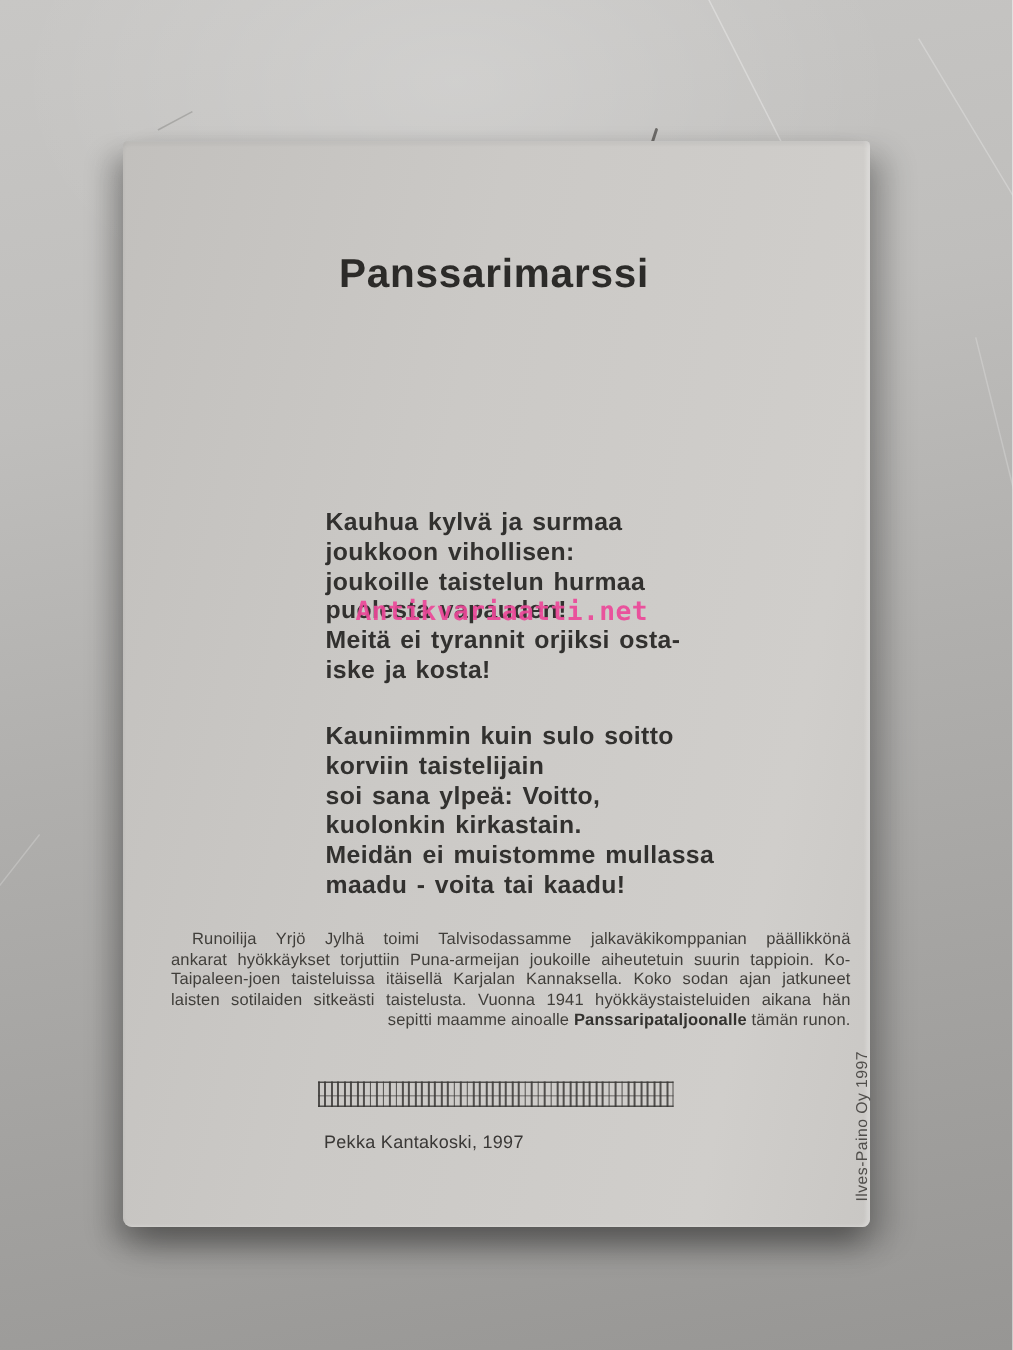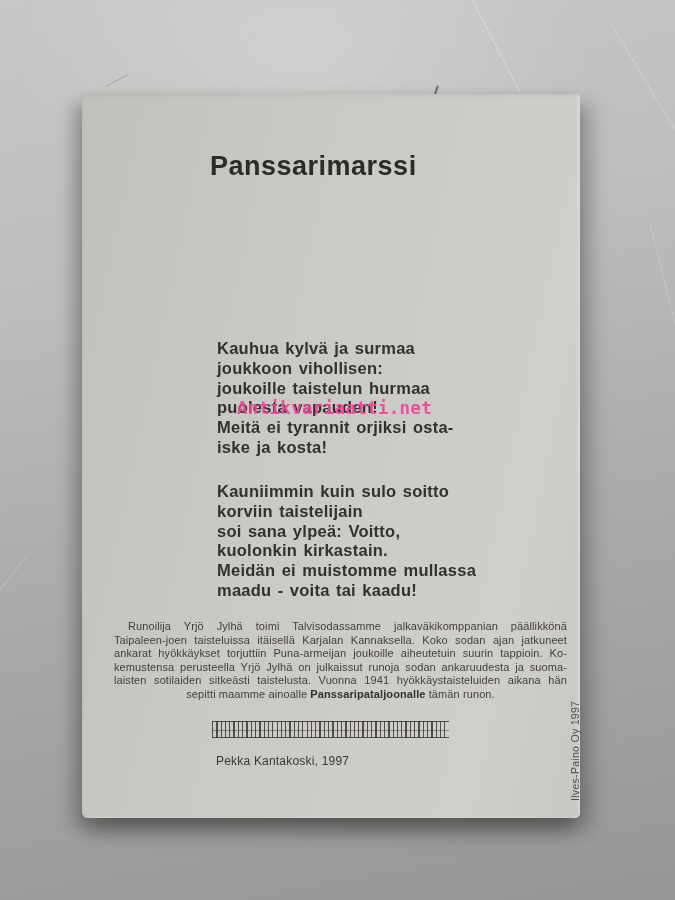--- a/index.html
+++ b/index.html
@@ -27,38 +27,38 @@
     background:linear-gradient(102deg,#c2c0bd 0%,#cbc9c6 40%,#d0cecb 82%,#c9c7c4 100%);
     border-radius:3px 3px 5px 6px;
     box-shadow:
       0 14px 20px rgba(0,0,0,0.24),
       -11px 9px 16px rgba(0,0,0,0.15),
       13px 9px 20px rgba(0,0,0,0.16),
       inset -2px 0 3px rgba(255,255,255,0.35),
       inset 0 2px 4px -2px rgba(0,0,0,0.18);
   }
   .title{
-    position:absolute;left:128px;top:57px;margin:0;
+    position:absolute;left:128px;top:57px;margin:16px;
     font-size:27px;font-weight:800;letter-spacing:0.5px;color:#2c2b29;
   }
   .stanza{
     position:absolute;left:135px;white-space:pre-line;
     font-size:16.5px;line-height:19.8px;font-weight:700;
     letter-spacing:0.25px;word-spacing:1.5px;color:#32312f;
   }
   .stanza.s1{top:119px;}
   .stanza.s2{top:245px;}
   .stanza.s3{top:369px;margin-top:19px;}
   .about{
     position:absolute;left:32px;top:526px;width:453px;
     font-size:11px;line-height:13.5px;color:#403e3a;letter-spacing:0.1px;
   }
   .about-line{text-align:justify;text-align-last:justify;}
   .about-line.first{text-indent:14px;}
-  .about-last{text-align:center;}
+  .about-last{text-align:right;}
   .about-last b{font-weight:700;color:#33322f;}
   .track{
     position:absolute;left:130px;top:627px;width:237px;height:15px;
     background:repeating-linear-gradient(90deg,rgba(58,56,54,0.85) 0 1.2px,rgba(0,0,0,0) 1.2px 4.3px);
     border-top:1.5px solid rgba(58,56,54,0.85);
     border-bottom:1.5px solid rgba(58,56,54,0.85);
   }
   .track::after{
     content:"";position:absolute;left:0;right:0;top:50%;height:1px;
     background:rgba(58,56,54,0.45);
@@ -99,23 +99,22 @@
 iske ja kosta!</div>
   <div class="stanza s3">Kauniimmin kuin sulo soitto
 korviin taistelijain
 soi sana ylpeä: Voitto,
 kuolonkin kirkastain.
 Meidän ei muistomme mullassa
 maadu - voita tai kaadu!</div>
 
   <div class="about">
     <div class="about-line first">Runoilija Yrjö Jylhä toimi Talvisodassamme jalkaväkikomppanian päällikkönä</div>
+    <div class="about-line">ankarat hyökkäykset torjuttiin Puna-armeijan joukoille aiheutetuin suurin tappioin. Ko-</div>
     <div class="about-line">Taipaleen-joen taisteluissa itäisellä Karjalan Kannaksella. Koko sodan ajan jatkuneet</div>
-    <div class="about-line">ankarat hyökkäykset torjuttiin Puna-armeijan joukoille aiheutetuin suurin tappioin. Ko-</div>
-    <div class="about-line">kemustensa perusteella Yrjö Jylhä on julkaissut runoja sodan ankaruudesta ja suoma-</div>
     <div class="about-line">laisten sotilaiden sitkeästi taistelusta. Vuonna 1941 hyökkäystaisteluiden aikana hän</div>
     <div class="about-last"><span>sepitti maamme ainoalle </span><b>Panssaripataljoonalle</b><span> tämän runon.</span></div>
   </div>
 
   <div class="track"></div>
   <div class="author">Pekka Kantakoski, 1997</div>
   <div class="printer">Ilves-Paino Oy 1997</div>
 </div>
 
 <div class="watermark">Antikvariaatti.net</div>

